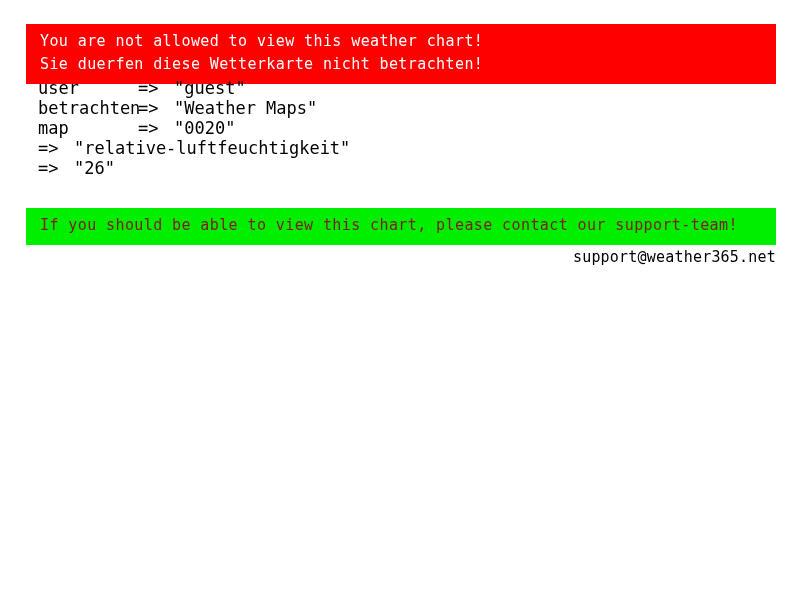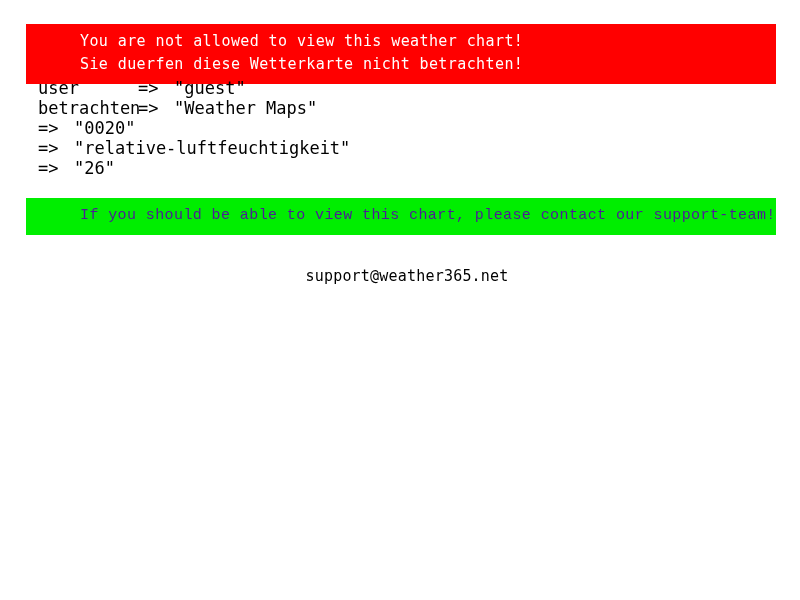--- a/index.html
+++ b/index.html
@@ -32,28 +32,26 @@
     line-height: 23px;
     letter-spacing: 0.4px;
     white-space: nowrap;
   }
   .banner-error {
     top: 24px;
     background: #ff0000;
     color: #ffffff;
   }
   .banner-info {
-    top: 198px;
+    top: 208px;
     background: #00ee00;
-    color: #4c1d95;
-    font-family: Liberation Mono, monospace;
+    color: #7f1d1d;
   }
   .banner-line {
     display: block;
-    margin-left: 40px;
   }
   .params {
     position: absolute;
     left: 38px;
     top: 78px;
     font-size: 17px;
     line-height: 20px;
   }
   .param-row {
     display: flex;
@@ -66,25 +64,25 @@
   }
   .param-arrow {
     width: 36px;
     white-space: pre;
   }
   .param-val {
     white-space: pre;
   }
   .footer {
     position: absolute;
-    top: 266px;
+    top: 247px;
     left: 38px;
     width: 738px;
     display: flex;
-    justify-content: center;
+    justify-content: flex-end;
     font-size: 15px;
     line-height: 20px;
     letter-spacing: 0.2px;
   }
   .footer a {
     color: #000000;
     text-decoration: none;
   }
 </style>
 </head>
@@ -102,20 +100,21 @@
       <span class="param-key">user</span>
       <span class="param-arrow">=&gt;</span>
       <span class="param-val">"guest"</span>
     </div>
     <div class="param-row">
       <span class="param-key">betrachten</span>
       <span class="param-arrow">=&gt;</span>
       <span class="param-val">"Weather Maps"</span>
     </div>
     <div class="param-row">
+      <span class="param-key">map</span>
       <span class="param-arrow">=&gt;</span>
       <span class="param-val">"0020"</span>
     </div>
     <div class="param-row">
       <span class="param-arrow">=&gt;</span>
       <span class="param-val">"relative-luftfeuchtigkeit"</span>
     </div>
     <div class="param-row">
       <span class="param-arrow">=&gt;</span>
       <span class="param-val">"26"</span>

